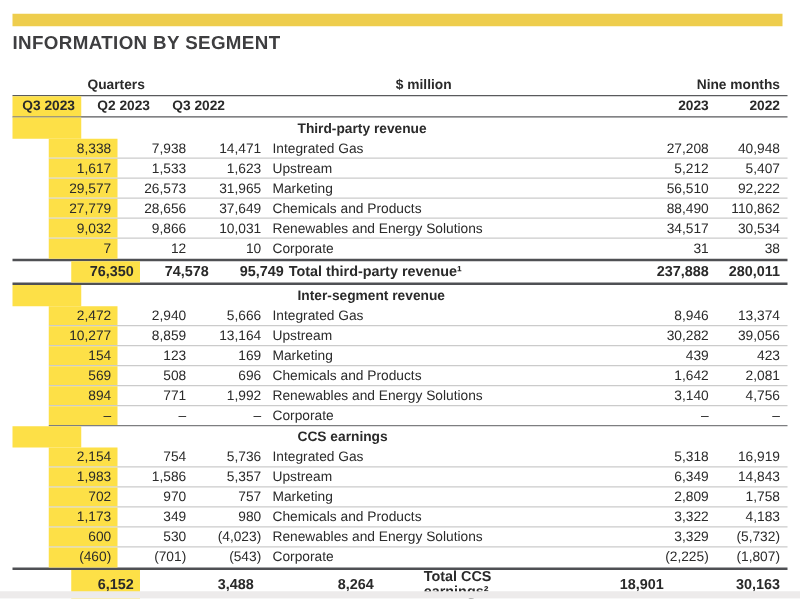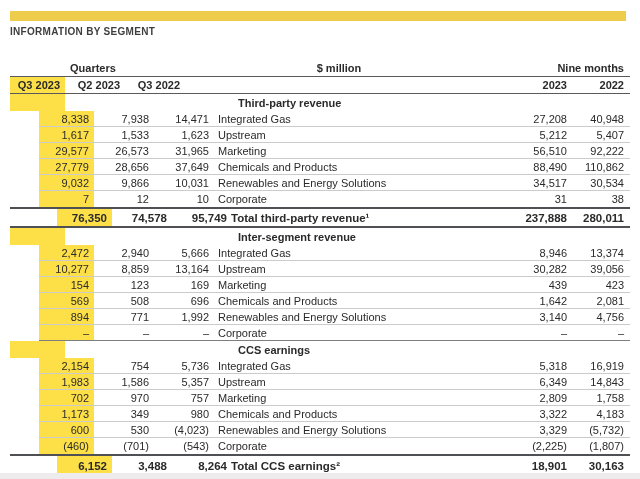--- a/index.html
+++ b/index.html
@@ -12,21 +12,21 @@
     color: #2a2a2a;
     overflow: hidden;
   }
   .accent-bar {
     position: absolute; left: 10px; top: 11px;
     width: 616px; height: 10px;
     background: #eecd4d;
   }
   .title {
     position: absolute; left: 10px; top: 26px;
-    font-size: 10px; font-weight: bold; letter-spacing: 0.3px;
+    font-size: 15px; font-weight: bold; letter-spacing: 0.3px;
     color: #3e3e40;
   }
   .segment-table { position: absolute; left: 10px; top: 60px; width: 620px; }
   .row {
     display: grid;
     grid-template-columns: 55px 58px 60px 1fr 72px 63px;
     align-items: stretch;
   }
   .group-row {
     grid-template-columns: 173px 312px 135px;
@@ -35,21 +35,21 @@
   }
   .head-row { height: 17px; border-bottom: 1px solid #595a5d; font-weight: bold; }
   .section-row { height: 17px; font-weight: bold; gap: 18px; }
   .data-row { height: 16px; border-bottom: 1px solid #cbcbcb; margin-left: 29px; }
   .data-row.pre-total { border-bottom: none; }
   .data-row.end-section { border-bottom: 1px solid #7d7e80; }
   .total-row {
     height: 21px; font-weight: bold; font-size: 11.5px;
     border-top: 2px solid #4f5054; border-bottom: 2px solid #4f5054; padding-left: 47px;
   }
-  .total-row.final { height: 24px; border-bottom: 3px solid #ec4899; }
+  .total-row.final { height: 24px; border-bottom: 3px solid #ec4899; gap: 36px; }
   .cell { height: 100%; display: flex; align-items: center; font-size: 11px; }
   .total-row .cell { font-size: 11.5px; }
   .num { justify-content: flex-end; }
   .c1 { padding-right: 5px; }
   .c2 { padding-right: 3px; }
   .c3 { padding-right: 3px; }
   .c5 { padding-right: 0; }
   .c6 { padding-right: 6px; }
   .shaded { background: #fde047; }
   .clabel { padding-left: 1px; }

